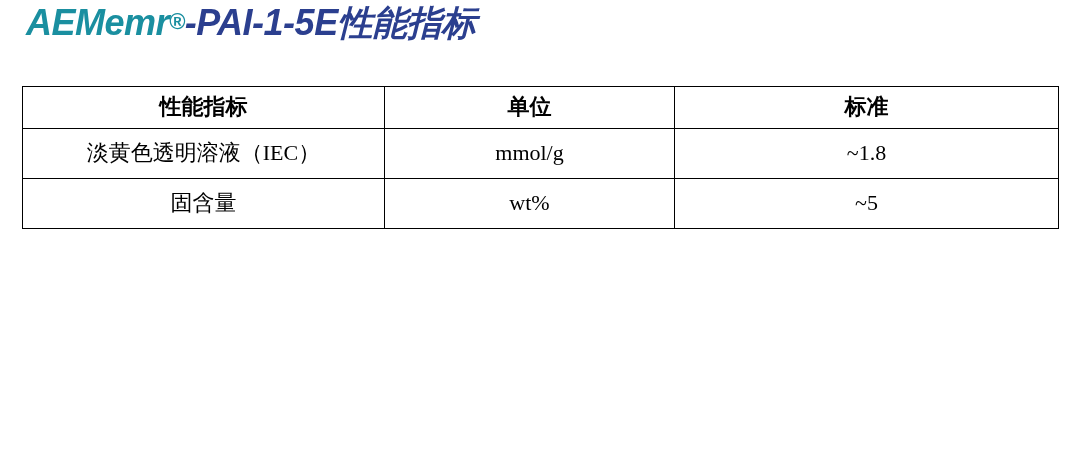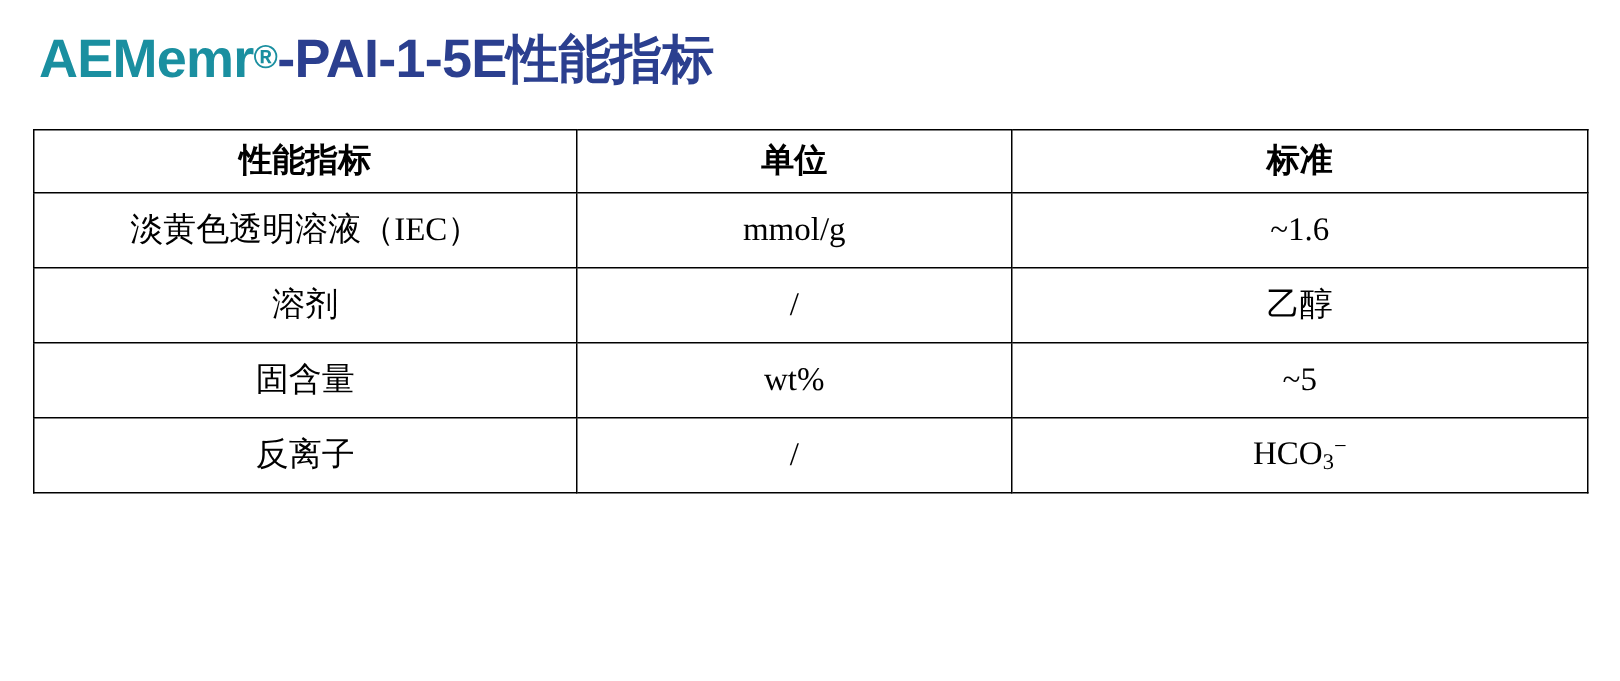--- a/index.html
+++ b/index.html
@@ -16,27 +16,28 @@
   }
   .page {
     position: relative;
     width: 1080px;
     height: 454px;
     box-sizing: border-box;
   }
   .title {
     position: absolute;
     left: 26px;
-    top: 16px;
+    top: 0;
     font-family: "Liberation Sans", sans-serif;
     font-weight: bold;
     font-size: 36px;
     letter-spacing: -0.5px;
     color: #1a8fa0;
     white-space: nowrap;
+    font-style: italic;
   }
   .title .reg {
     font-size: 22px;
     vertical-align: 6px;
   }
   .title .cn {
     color: #2b3f8f;
     font-size: 35px;
   }
   .title .dash {
@@ -92,33 +93,23 @@
     </colgroup>
     <tbody>
       <tr class="header">
         <td>性能指标</td>
         <td>单位</td>
         <td>标准</td>
       </tr>
       <tr>
         <td>淡黄色透明溶液（IEC）</td>
         <td class="unit">mmol/g</td>
-        <td class="std">~1.6</td>
-      </tr>
-      <tr>
-        <td>溶剂</td>
-        <td class="unit">/</td>
-        <td class="std">乙醇</td>
+        <td class="std">~1.8</td>
       </tr>
       <tr>
         <td>固含量</td>
         <td class="unit">wt%</td>
         <td class="std">~5</td>
-      </tr>
-      <tr>
-        <td>反离子</td>
-        <td class="unit">/</td>
-        <td class="std">HCO<sub>3</sub><sup>−</sup></td>
       </tr>
     </tbody>
   </table>
 
 </div>
 
 </body></html>

